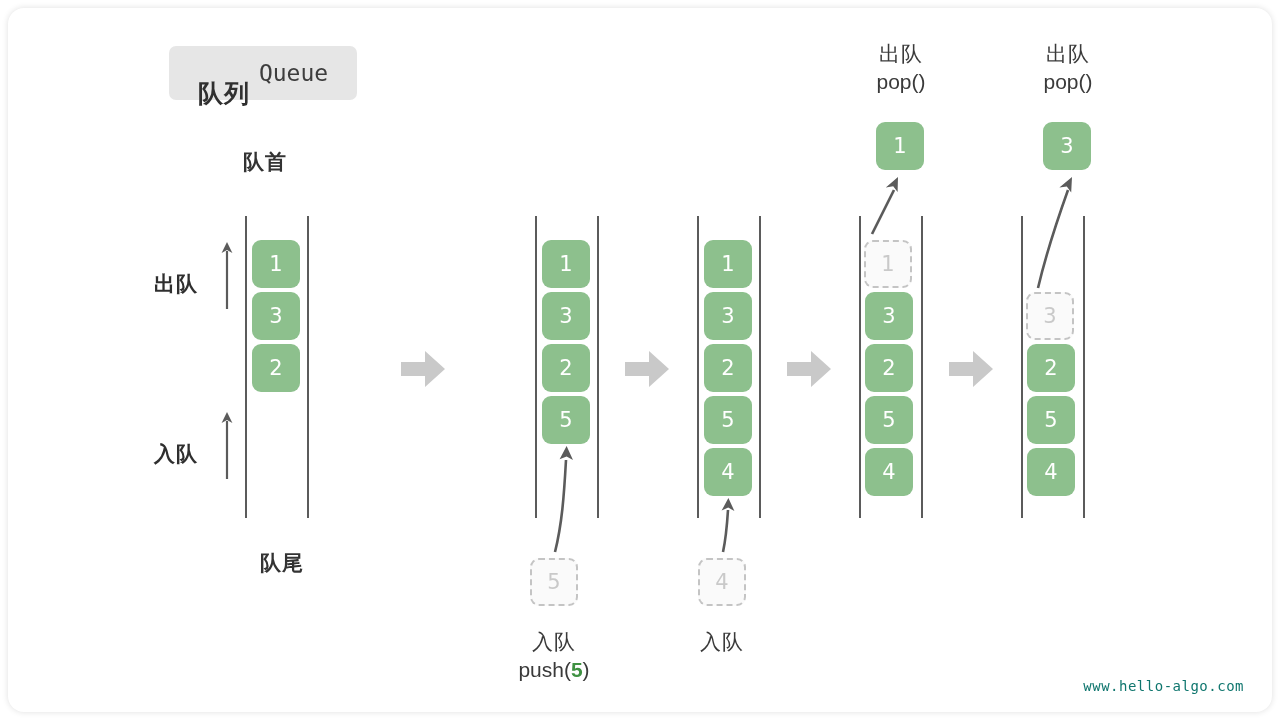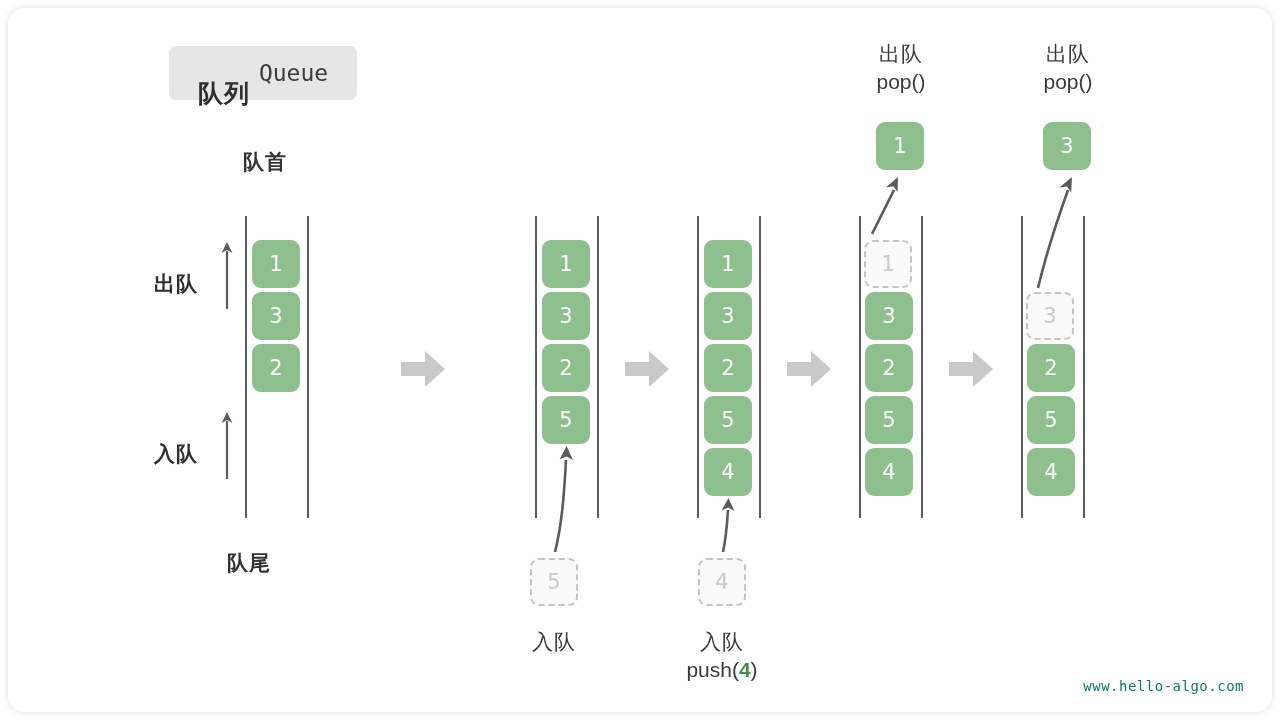--- a/index.html
+++ b/index.html
@@ -128,21 +128,21 @@
 <body>
 
 <div id="card">
 
   <div class="abs" id="title-badge">
     <span class="cn">队列</span>
     <span class="en">Queue</span>
   </div>
 
   <div class="abs cap" style="left:235px; top:140px;">队首</div>
-  <div class="abs cap" style="left:219px; top:541px;">队尾</div>
+  <div class="abs cap" style="left:252px; top:541px;">队尾</div>
 
   <div class="abs side-label" style="left:146px; top:262px;">出队</div>
   <div class="abs" style="left:212px; top:233px;">
     <svg width="14" height="68" viewBox="0 0 14 68">
       <line x1="7" y1="68" x2="7" y2="10" stroke="#5b5b5b" stroke-width="2.2"></line>
       <path d="M7 1 L12.4 12 L7 9 L1.6 12 Z" fill="#5b5b5b"></path>
     </svg>
   </div>
 
   <div class="abs side-label" style="left:146px; top:432px;">入队</div>
@@ -179,20 +179,21 @@
       <svg width="60" height="110" viewBox="0 0 60 110">
         <path d="M27 108 C34 80 36 52 38 16" stroke="#5b5b5b" stroke-width="2.6" fill="none"></path>
         <path d="M38.6 2 L45 16 L38.6 12.5 L31.6 15.2 Z" fill="#5b5b5b"></path>
       </svg>
     </div>
 
     <div class="abs box ghost" style="left:522px; top:550px;">5</div>
 
     <div class="abs op-caption" style="left:458px; top:620px; width:176px;">
       <div class="cn">入队</div>
+      <div class="code"><span>push(</span><span class="num">5</span><span>)</span></div>
     </div>
   </div>
 
   <div class="abs" style="left:617px; top:343px;">
     <svg width="44" height="36" viewBox="0 0 44 36">
       <path d="M0 11 H24 V0 L44 18 L24 36 V25 H0 Z" fill="#c9c9c9"></path>
     </svg>
   </div>
 
   <div class="abs">
@@ -208,21 +209,20 @@
       <svg width="60" height="58" viewBox="0 0 60 58">
         <path d="M26 56 C29 42 30 30 31 14" stroke="#5b5b5b" stroke-width="2.6" fill="none"></path>
         <path d="M31.4 2 L37.4 15 L31.2 11.6 L24.6 14.6 Z" fill="#5b5b5b"></path>
       </svg>
     </div>
 
     <div class="abs box ghost" style="left:690px; top:550px;">4</div>
 
     <div class="abs op-caption" style="left:626px; top:620px; width:176px;">
       <div class="cn">入队</div>
-      <div class="code"><span>push(</span><span class="num">4</span><span>)</span></div>
     </div>
   </div>
 
   <div class="abs" style="left:779px; top:343px;">
     <svg width="44" height="36" viewBox="0 0 44 36">
       <path d="M0 11 H24 V0 L44 18 L24 36 V25 H0 Z" fill="#c9c9c9"></path>
     </svg>
   </div>
 
   <div class="abs">

